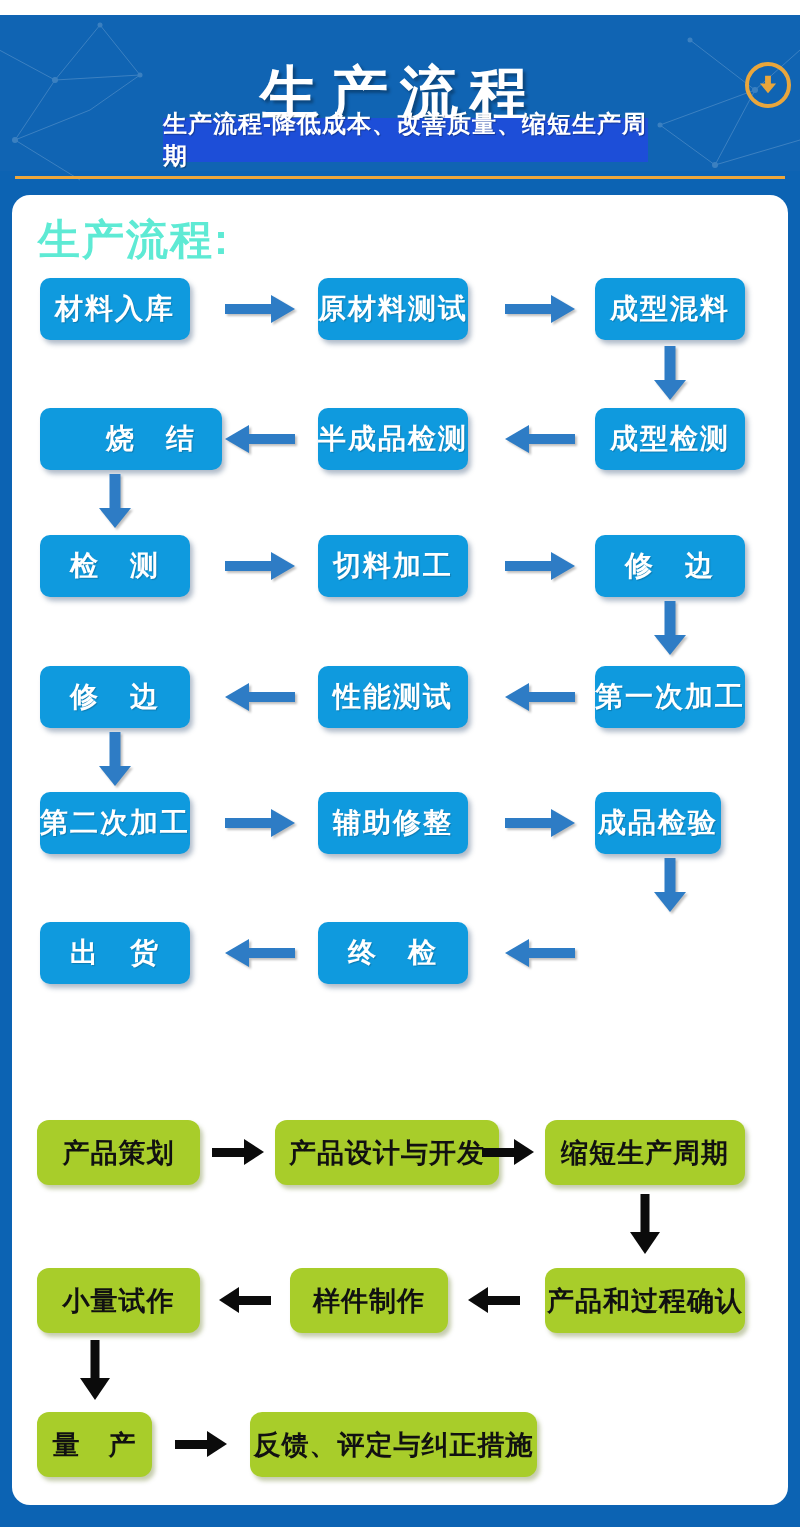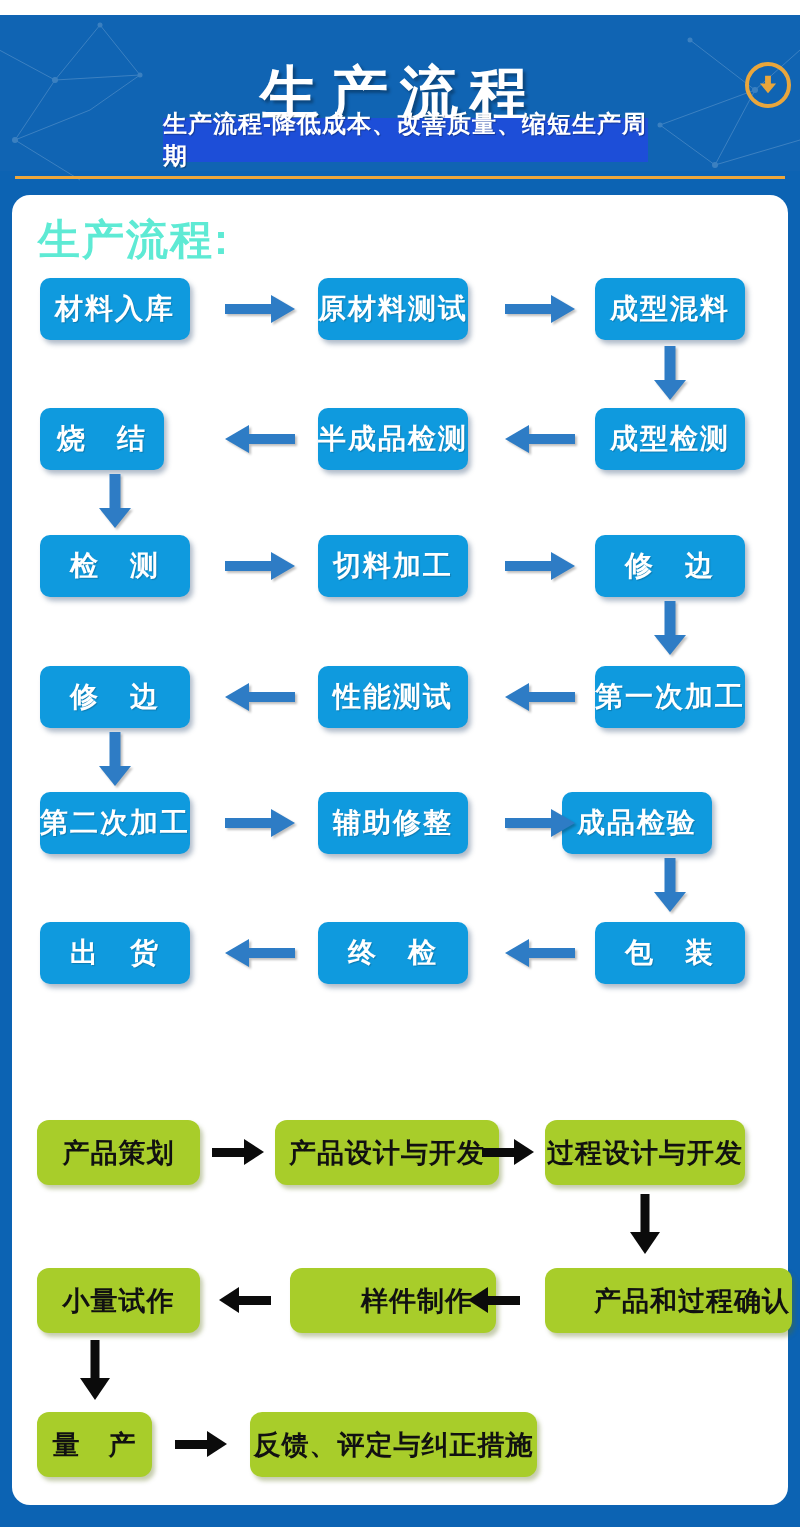--- a/index.html
+++ b/index.html
@@ -101,35 +101,34 @@
     <div class="gold-line"></div>
   </div>
 
   <div class="panel"></div>
 
   <div class="sec-heading h-blue">生产流程:</div>
 
   <div class="bbox" style="left:40px;top:278px;width:150px;">材料入库</div>
   <div class="bbox" style="left:318px;top:278px;width:150px;">原材料测试</div>
   <div class="bbox" style="left:595px;top:278px;width:150px;">成型混料</div>
-  <div class="bbox" style="left:40px;top:408px;width:124px;">烧　结</div>
+  <div class="bbox" style="left:40px;top:408px;width:142px;padding-left:40px;">烧　结</div>
   <div class="bbox" style="left:318px;top:408px;width:150px;">半成品检测</div>
   <div class="bbox" style="left:595px;top:408px;width:150px;">成型检测</div>
   <div class="bbox" style="left:40px;top:535px;width:150px;">检　测</div>
   <div class="bbox" style="left:318px;top:535px;width:150px;">切料加工</div>
   <div class="bbox" style="left:595px;top:535px;width:150px;">修　边</div>
   <div class="bbox" style="left:40px;top:666px;width:150px;">修　边</div>
   <div class="bbox" style="left:318px;top:666px;width:150px;">性能测试</div>
   <div class="bbox" style="left:595px;top:666px;width:150px;">第一次加工</div>
   <div class="bbox" style="left:40px;top:792px;width:150px;">第二次加工</div>
   <div class="bbox" style="left:318px;top:792px;width:150px;">辅助修整</div>
-  <div class="bbox" style="left:562px;top:792px;width:150px;">成品检验</div>
+  <div class="bbox" style="left:595px;top:792px;width:126px;">成品检验</div>
   <div class="bbox" style="left:40px;top:922px;width:150px;">出　货</div>
   <div class="bbox" style="left:318px;top:922px;width:150px;">终　检</div>
-  <div class="bbox" style="left:595px;top:922px;width:150px;">包　装</div>
 
   <div class="harrow dir-right blue-a" style="left:225px;top:295px;">
       <div class="stem"></div>
       <div class="head"></div>
     </div>
   <div class="harrow dir-right blue-a" style="left:505px;top:295px;">
       <div class="stem"></div>
       <div class="head"></div>
     </div>
   <div class="harrow dir-left blue-a" style="left:505px;top:425px;">
@@ -190,24 +189,24 @@
       <div class="head"></div>
     </div>
   <div class="varrow blue-a" style="left:654px;top:858px;">
       <div class="stem"></div>
       <div class="head"></div>
     </div>
 
 
   <div class="gbox" style="left:37px;top:1120px;width:163px;">产品策划</div>
   <div class="gbox" style="left:275px;top:1120px;width:224px;">产品设计与开发</div>
-  <div class="gbox" style="left:545px;top:1120px;width:200px;">过程设计与开发</div>
+  <div class="gbox" style="left:545px;top:1120px;width:200px;">缩短生产周期</div>
   <div class="gbox" style="left:37px;top:1268px;width:163px;">小量试作</div>
-  <div class="gbox" style="left:290px;top:1268px;width:158px;padding-left:48px;">样件制作</div>
-  <div class="gbox" style="left:545px;top:1268px;width:200px;padding-left:47px;">产品和过程确认</div>
+  <div class="gbox" style="left:290px;top:1268px;width:158px;">样件制作</div>
+  <div class="gbox" style="left:545px;top:1268px;width:200px;">产品和过程确认</div>
   <div class="gbox" style="left:37px;top:1412px;width:115px;">量　产</div>
   <div class="gbox" style="left:250px;top:1412px;width:287px;">反馈、评定与纠正措施</div>
 
   <div class="harrow small dir-right black-a" style="left:212px;top:1139px;">
       <div class="stem"></div>
       <div class="head"></div>
     </div>
   <div class="harrow small dir-right black-a" style="left:482px;top:1139px;">
       <div class="stem"></div>
       <div class="head"></div>

